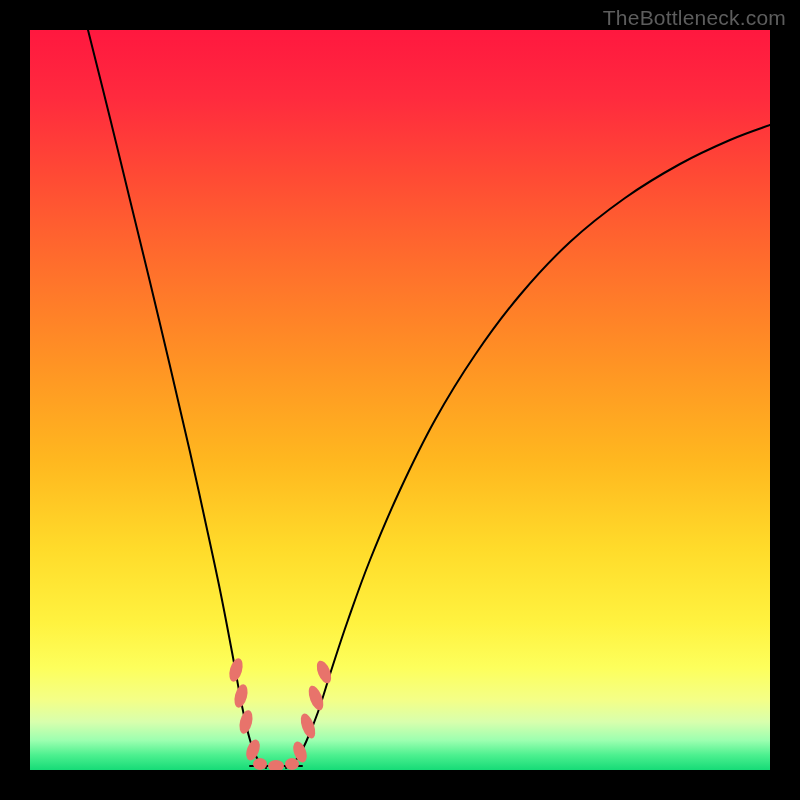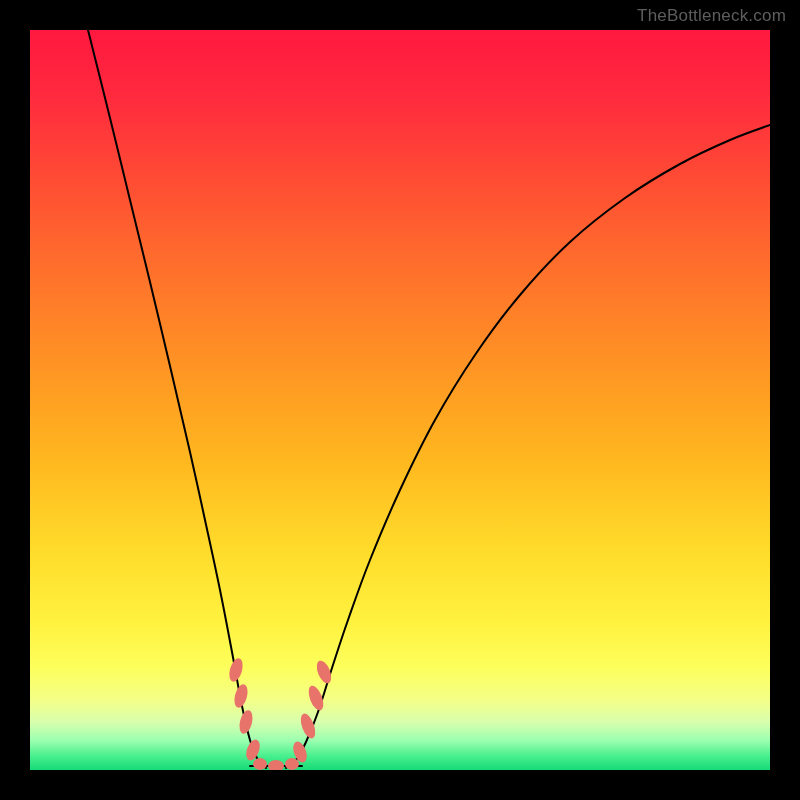--- a/index.html
+++ b/index.html
@@ -36,21 +36,21 @@
     inset: 0;
     width: 100%;
     height: 100%;
     overflow: visible;
   }
   .watermark {
     position: absolute;
     top: 6px;
     right: 14px;
     color: #5d5d5d;
-    font-size: 17px;
+    font-size: 21px;
     font-weight: 500;
     letter-spacing: 0.2px;
     user-select: none;
   }
 </style>
 </head>
 <body>
 
 <div class="frame">
   <div class="plot-area">

